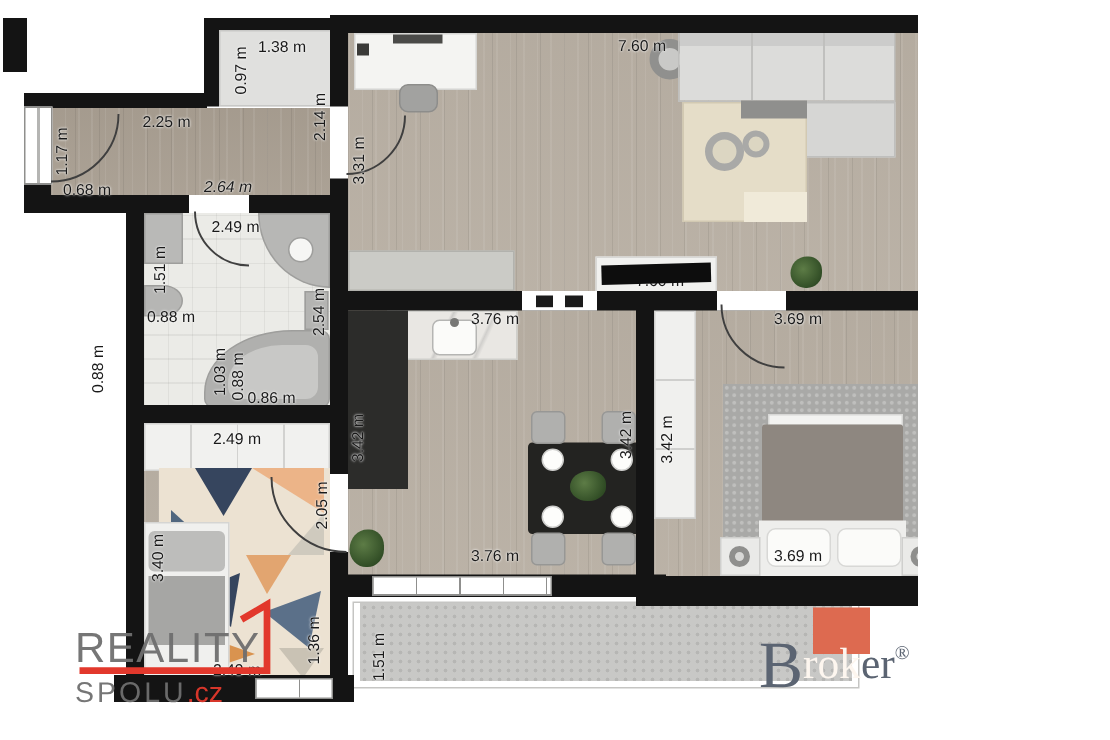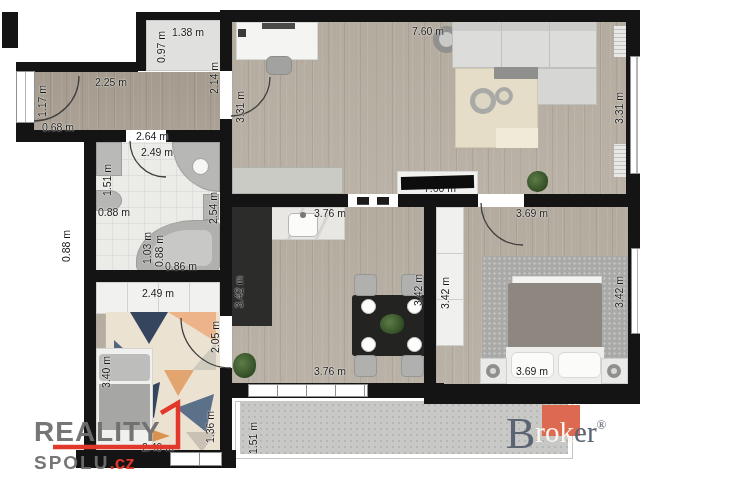--- a/index.html
+++ b/index.html
@@ -1,17 +1,17 @@
 <!DOCTYPE html>
 <html style="--wall: #141414; --accent-red: #e2382c; --logo-gray: #6f6f6f; --broker-orange: #dd6a50; --broker-gray: #5b6472;"><head>
 <meta charset="utf-8">
 <style>
   html,body{margin:0;padding:0;background:#ffffff;}
   .plan{position:relative;width:612px;height:493px;background:#fff;overflow:hidden;
-        font-family:"Liberation Sans",sans-serif;padding-left:28px;}
+        font-family:"Liberation Sans",sans-serif;}
   .abs{position:absolute;box-sizing:border-box;}
   
   .wood{background-color:#b8afa3;
     background-image:
       repeating-linear-gradient(90deg, rgba(0,0,0,0.07) 0 1px, transparent 1px 16px),
       repeating-linear-gradient(90deg, rgba(255,255,255,0.08) 0 1px, transparent 1px 9px),
       linear-gradient(180deg, rgba(0,0,0,0.02), rgba(255,255,255,0.04));}
   .wood.hall{background-color:#a89e91;}
   .tile{background-color:#ebebe7;
     background-image:
@@ -37,31 +37,31 @@
   
   .dims{position:absolute;inset:0;z-index:6;pointer-events:none;}
   .dim{position:absolute;font:10.5px/1 "Liberation Sans",sans-serif;color:#191919;
        transform:translate(-50%,-50%);white-space:nowrap;
        text-shadow:0 0 2px rgba(255,255,255,0.9),0 0 1px rgba(255,255,255,0.9);}
   .dim.rot{transform:translate(-50%,-50%) rotate(-90deg);}
   
   .arcs{position:absolute;left:0;top:0;z-index:5;pointer-events:none;}
   .tv{background:#0d0d0d;z-index:7;transform:rotate(-1.5deg);}
   
-  .rs-logo{position:absolute;left:34px;top:418px;z-index:10;font-weight:bold;
+  .rs-logo{position:absolute;left:50px;top:418px;z-index:10;font-weight:normal;
            color:var(--logo-gray,#6f6f6f);opacity:0.95;line-height:1;}
   .rs-l1{font-size:28px;letter-spacing:1px;}
   .rs-l2{font-size:19px;letter-spacing:2px;margin-top:7px;}
   .rs-cz{color:var(--accent-red,#e2382c);letter-spacing:0;}
   .rs-line-svg{position:absolute;left:50px;top:395px;z-index:10;}
   .bc-logo{position:absolute;left:498px;top:402px;width:200px;height:80px;z-index:10;
            font-family:"Liberation Serif","DejaVu Serif",serif;color:var(--broker-gray,#5b6472);}
   .bc-box{position:absolute;left:44px;top:3px;width:38px;height:31px;
           background:var(--broker-orange,#dd6a50);z-index:0;}
-  .bc-l1{position:absolute;left:8px;top:10px;font-size:29px;line-height:1;z-index:1;white-space:nowrap;}
+  .bc-l1{position:absolute;left:8px;top:20px;font-size:29px;line-height:1;z-index:1;white-space:nowrap;}
   .bc-l2{position:absolute;left:20px;top:28px;font-size:31px;line-height:1;z-index:1;white-space:nowrap;}
   .bc-cap{font-size:44px;vertical-align:-6px;}
   .bc-rok{color:#fdf6ef;}
   .bc-reg{font-size:13px;display:inline-block;transform:translateY(-13px);}
 </style>
 </head>
 <body>
 
 <div class="plan">
 
@@ -196,21 +196,21 @@
       <path d="M 481 203 A 42 42 0 0 0 523 245"></path>
     </g>
   </svg>
 
   <div class="dims">
       <div class="dim" style="left: 188px; top: 32px;">1.38 m</div>
       <div class="dim rot" style="left: 161px; top: 47px;">0.97 m</div>
       <div class="dim" style="left: 111px; top: 82px;">2.25 m</div>
       <div class="dim rot" style="left: 42px; top: 101px;">1.17 m</div>
       <div class="dim" style="left: 58px; top: 127px;">0.68 m</div>
-      <div class="dim" style="left: 152px; top: 136px;">2.64 m</div>
+      <div class="dim" style="left: 152px; top: 125px; font-style: italic;">2.64 m</div>
       <div class="dim rot" style="left: 214px; top: 78px;">2.14 m</div>
       <div class="dim rot" style="left: 240px; top: 107px;">3.31 m</div>
       <div class="dim" style="left: 428px; top: 31px;">7.60 m</div>
       <div class="dim rot" style="left: 619px; top: 108px;">3.31 m</div>
       <div class="dim" style="left: 440px; top: 188px;">7.60 m</div>
       <div class="dim" style="left: 157px; top: 152px;">2.49 m</div>
       <div class="dim rot" style="left: 107px; top: 180px;">1.51 m</div>
       <div class="dim" style="left: 114px; top: 212px;">0.88 m</div>
       <div class="dim rot" style="left: 213px; top: 208px;">2.54 m</div>
       <div class="dim rot" style="left: 147px; top: 248px;">1.03 m</div>

